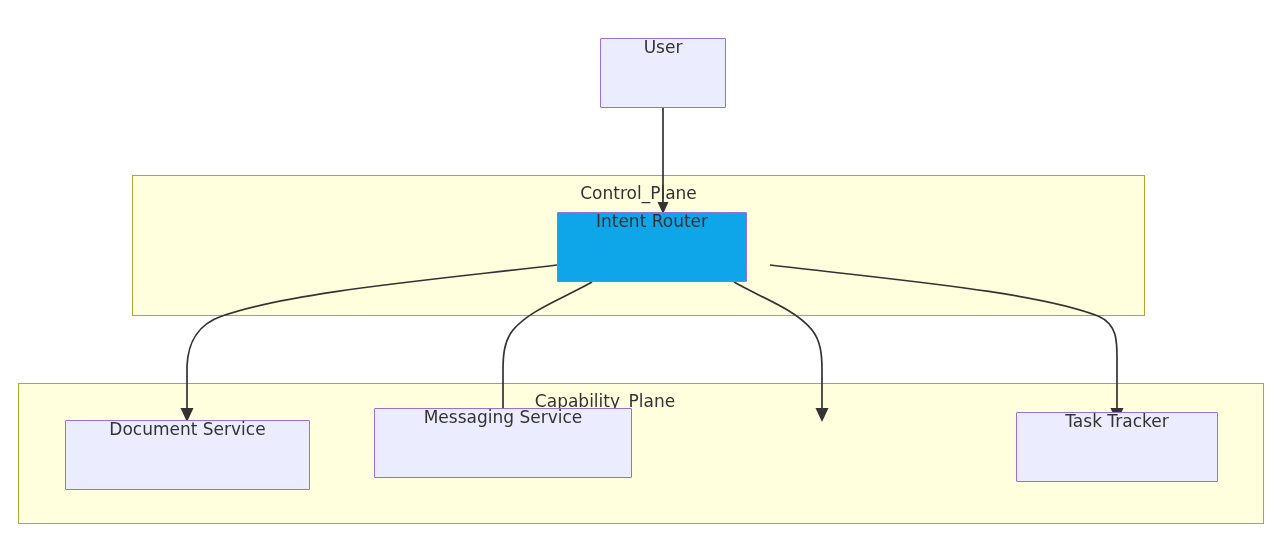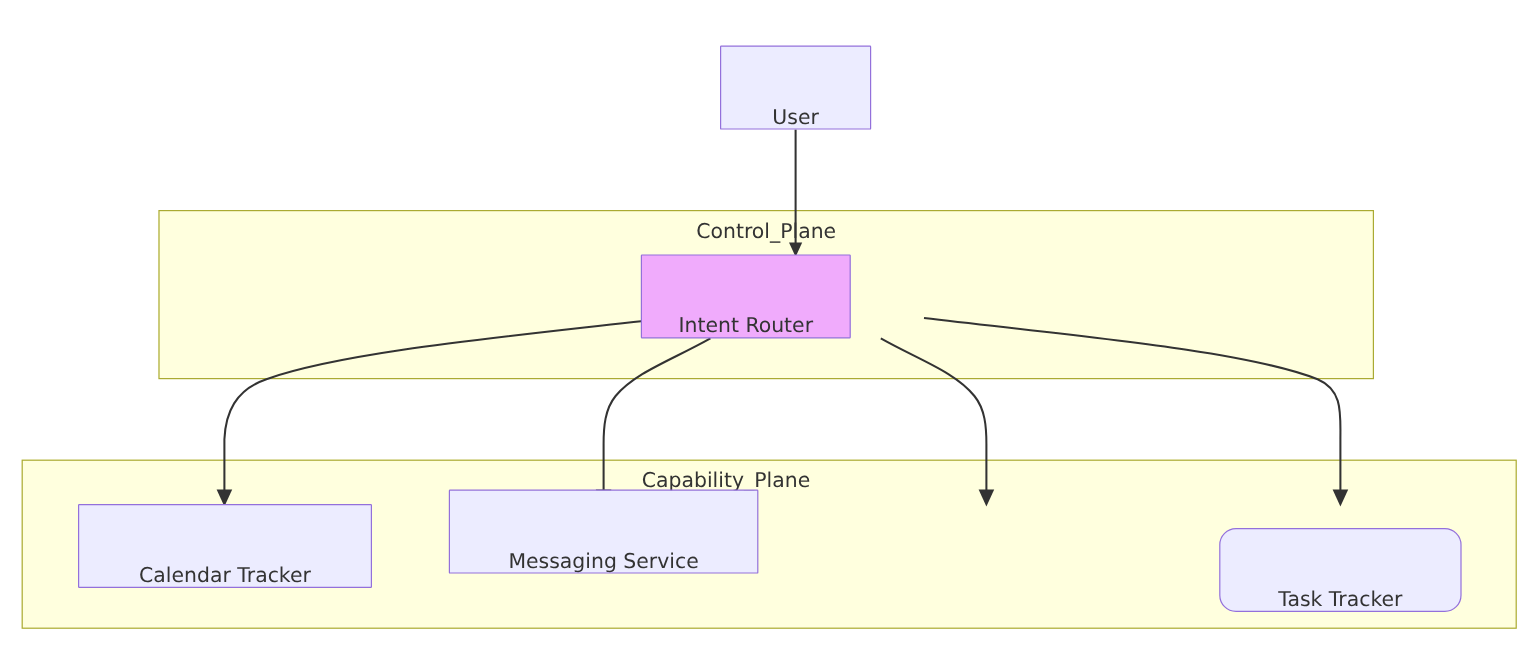--- a/index.html
+++ b/index.html
@@ -39,21 +39,21 @@
     line-height: 1;
   }
   
   .node {
     position: absolute;
     box-sizing: border-box;
     background: #ececff;
     border: 1.6px solid #9370db;
     border-radius: 1px;
     display: flex;
-    align-items: flex-end;
+    align-items: flex-start;
     justify-content: center;
   }
   .node-label {
     font-size: 17px;
     color: #333333;
     white-space: nowrap;
     line-height: 1;
     text-align: center;
     user-select: none;
   }
@@ -114,30 +114,30 @@
     <g>
       <path class="edge-path" d="M770,265 C897,280 1037,292 1098,316 C1119,325 1117,344 1117,366 L1117,412" style="stroke: rgb(51, 51, 51);"></path>
       <path class="edge-head" d="M1117,422 L1110.5,408 L1123.5,408 Z" style="fill: rgb(51, 51, 51);"></path>
     </g>
   </svg>
 
   <div class="node" id="node-user" style="left: 600px; top: 38px; width: 126px; height: 70px; background: rgb(236, 236, 255); border-color: rgb(147, 112, 219);">
     <span class="node-label" style="color: rgb(51, 51, 51);">User</span>
   </div>
 
-  <div class="node" id="node-intent-router" style="left: 534px; top: 212px; width: 175px; height: 70px; background: #f0abfc; border-color: rgb(147, 112, 219);">
+  <div class="node" id="node-intent-router" style="left: 557px; top: 212px; width: 190px; height: 70px; background: #0ea5e9; border-color: rgb(147, 112, 219);">
     <span class="node-label" style="color: rgb(51, 51, 51);">Intent Router</span>
   </div>
 
   <div class="node" id="node-calendar-service" style="left: 65px; top: 420px; width: 245px; height: 70px; background: rgb(236, 236, 255); border-color: rgb(147, 112, 219);">
-    <span class="node-label" style="color: rgb(51, 51, 51);">Calendar Tracker</span>
+    <span class="node-label" style="color: rgb(51, 51, 51);">Document Service</span>
   </div>
 
   <div class="node" id="node-messaging-service" style="left: 374px; top: 408px; width: 258px; height: 70px; background: rgb(236, 236, 255); border-color: rgb(147, 112, 219);">
     <span class="node-label" style="color: rgb(51, 51, 51);">Messaging Service</span>
   </div>
 
 
-  <div class="node" id="node-task-tracker" style="left: 1016px; top: 440px; width: 202px; height: 70px; background: rgb(236, 236, 255); border-color: rgb(147, 112, 219); border-radius: 14px;">
+  <div class="node" id="node-task-tracker" style="left: 1016px; top: 412px; width: 202px; height: 70px; background: rgb(236, 236, 255); border-color: rgb(147, 112, 219);">
     <span class="node-label" style="color: rgb(51, 51, 51);">Task Tracker</span>
   </div>
 
 </div>
 
 </body></html>

